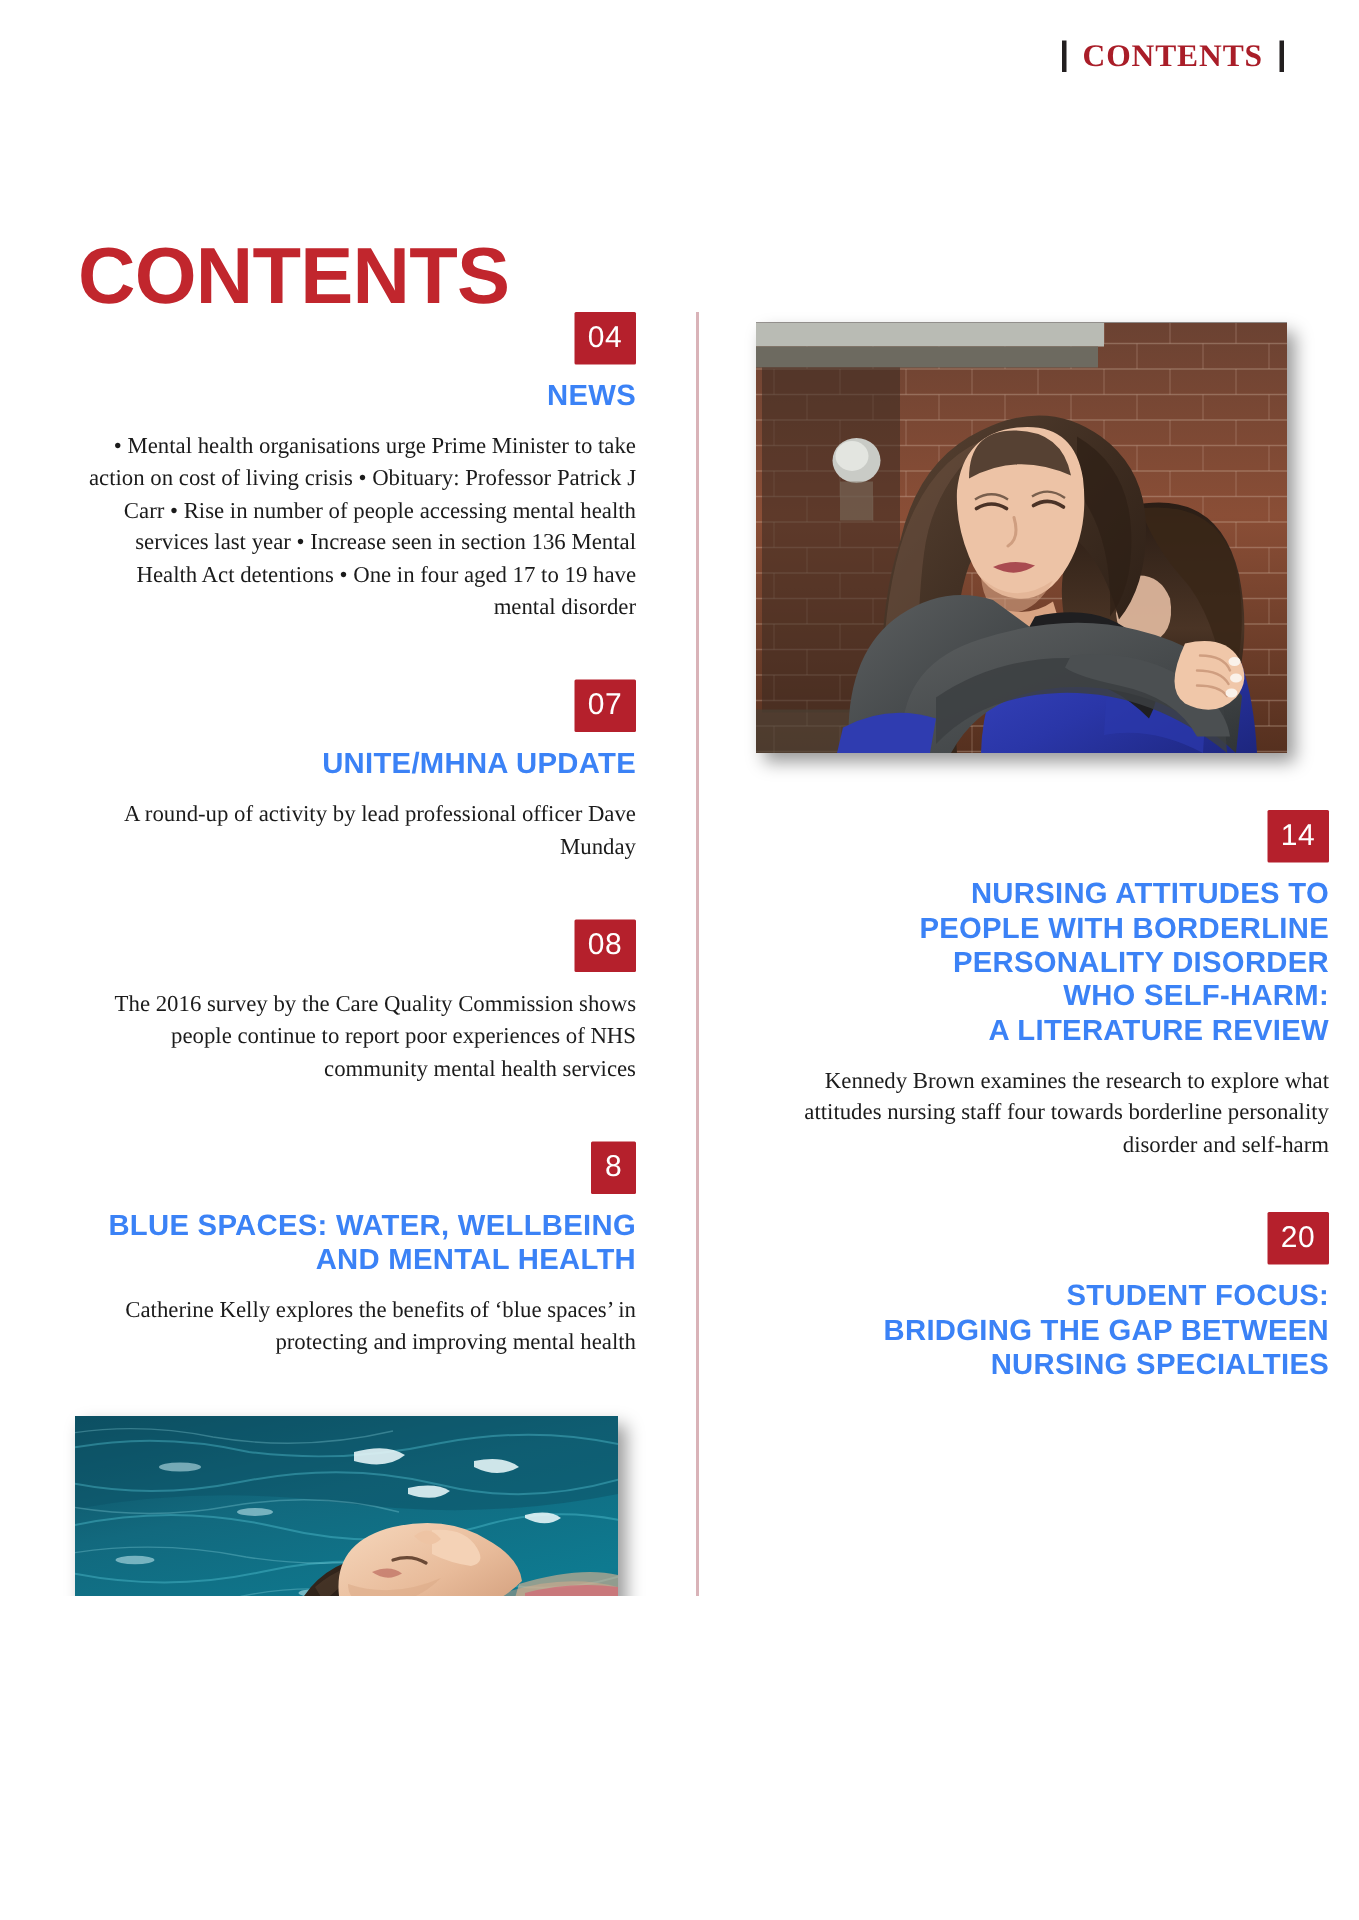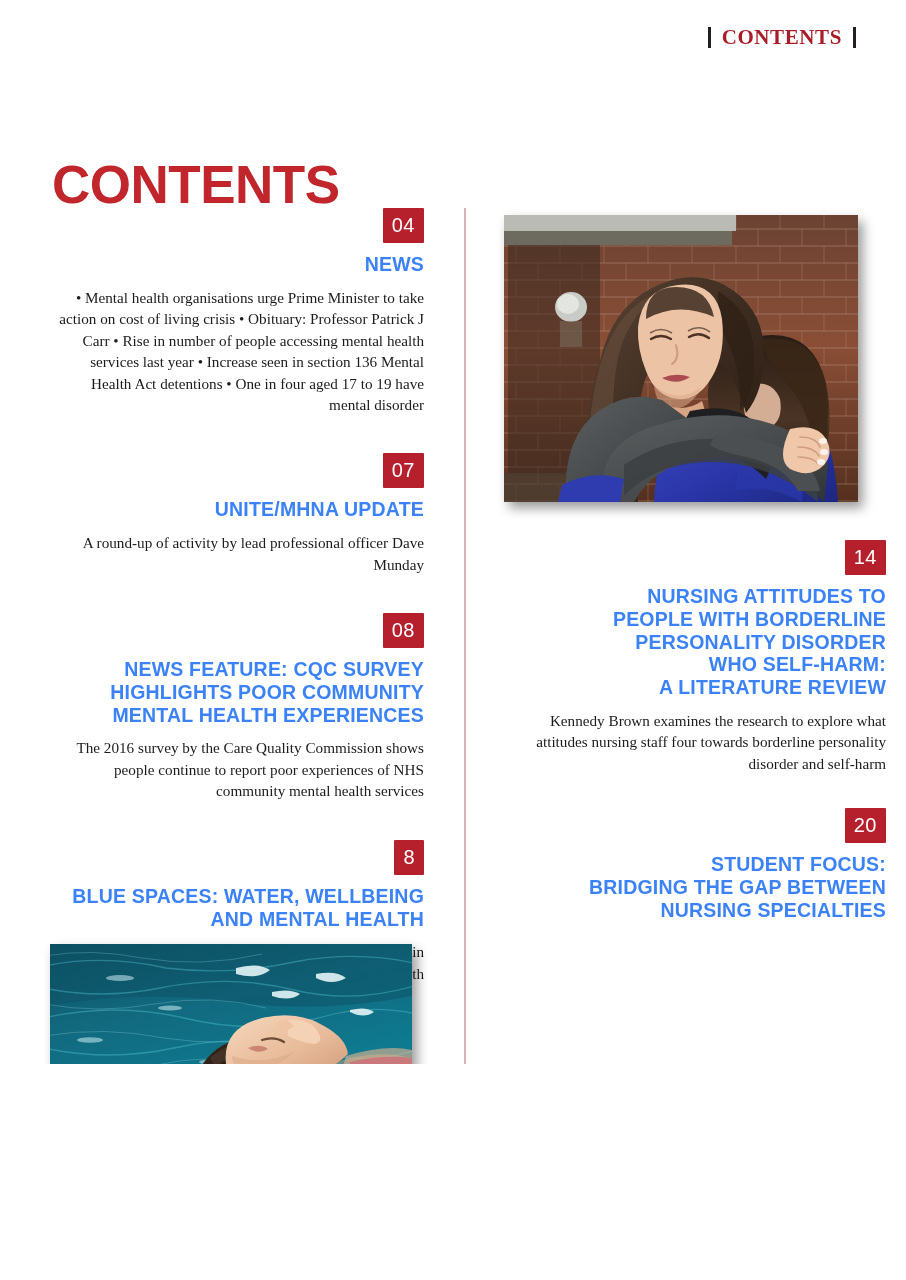--- a/index.html
+++ b/index.html
@@ -201,21 +201,20 @@
     <div class="entry">
       <span class="page-badge">07</span>
       <h2 class="entry-title">UNITE/MHNA UPDATE</h2>
       <p class="entry-desc">A round-up of activity by lead professional officer Dave Munday</p>
     </div>
 
     <div class="gap-lg"></div>
 
     <div class="entry">
       <span class="page-badge">08</span>
-      <h2 class="entry-title">NEWS FEATURE: CQC SURVEY HIGHLIGHTS POOR COMMUNITY MENTAL HEALTH EXPERIENCES</h2>
       <p class="entry-desc">The 2016 survey by the Care Quality Commission shows people continue to report poor experiences of NHS community mental health services</p>
     </div>
 
     <div class="gap-lg"></div>
 
     <div class="entry">
       <span class="page-badge">8</span>
       <h2 class="entry-title">BLUE SPACES: WATER, WELLBEING AND MENTAL HEALTH</h2>
       <p class="entry-desc">Catherine Kelly explores the benefits of ‘blue spaces’ in protecting and improving mental health</p>
     </div>

